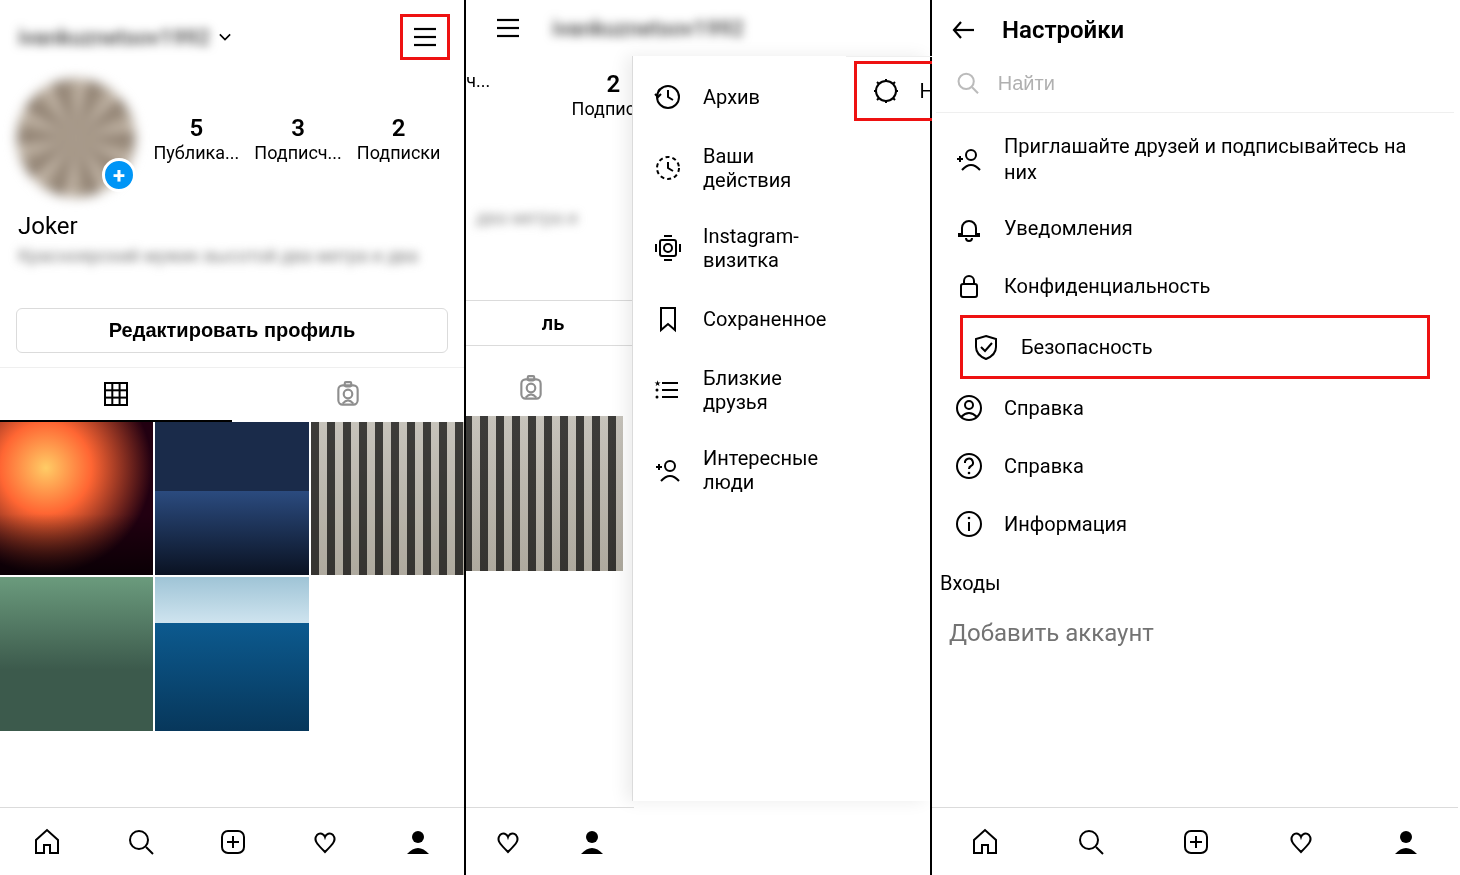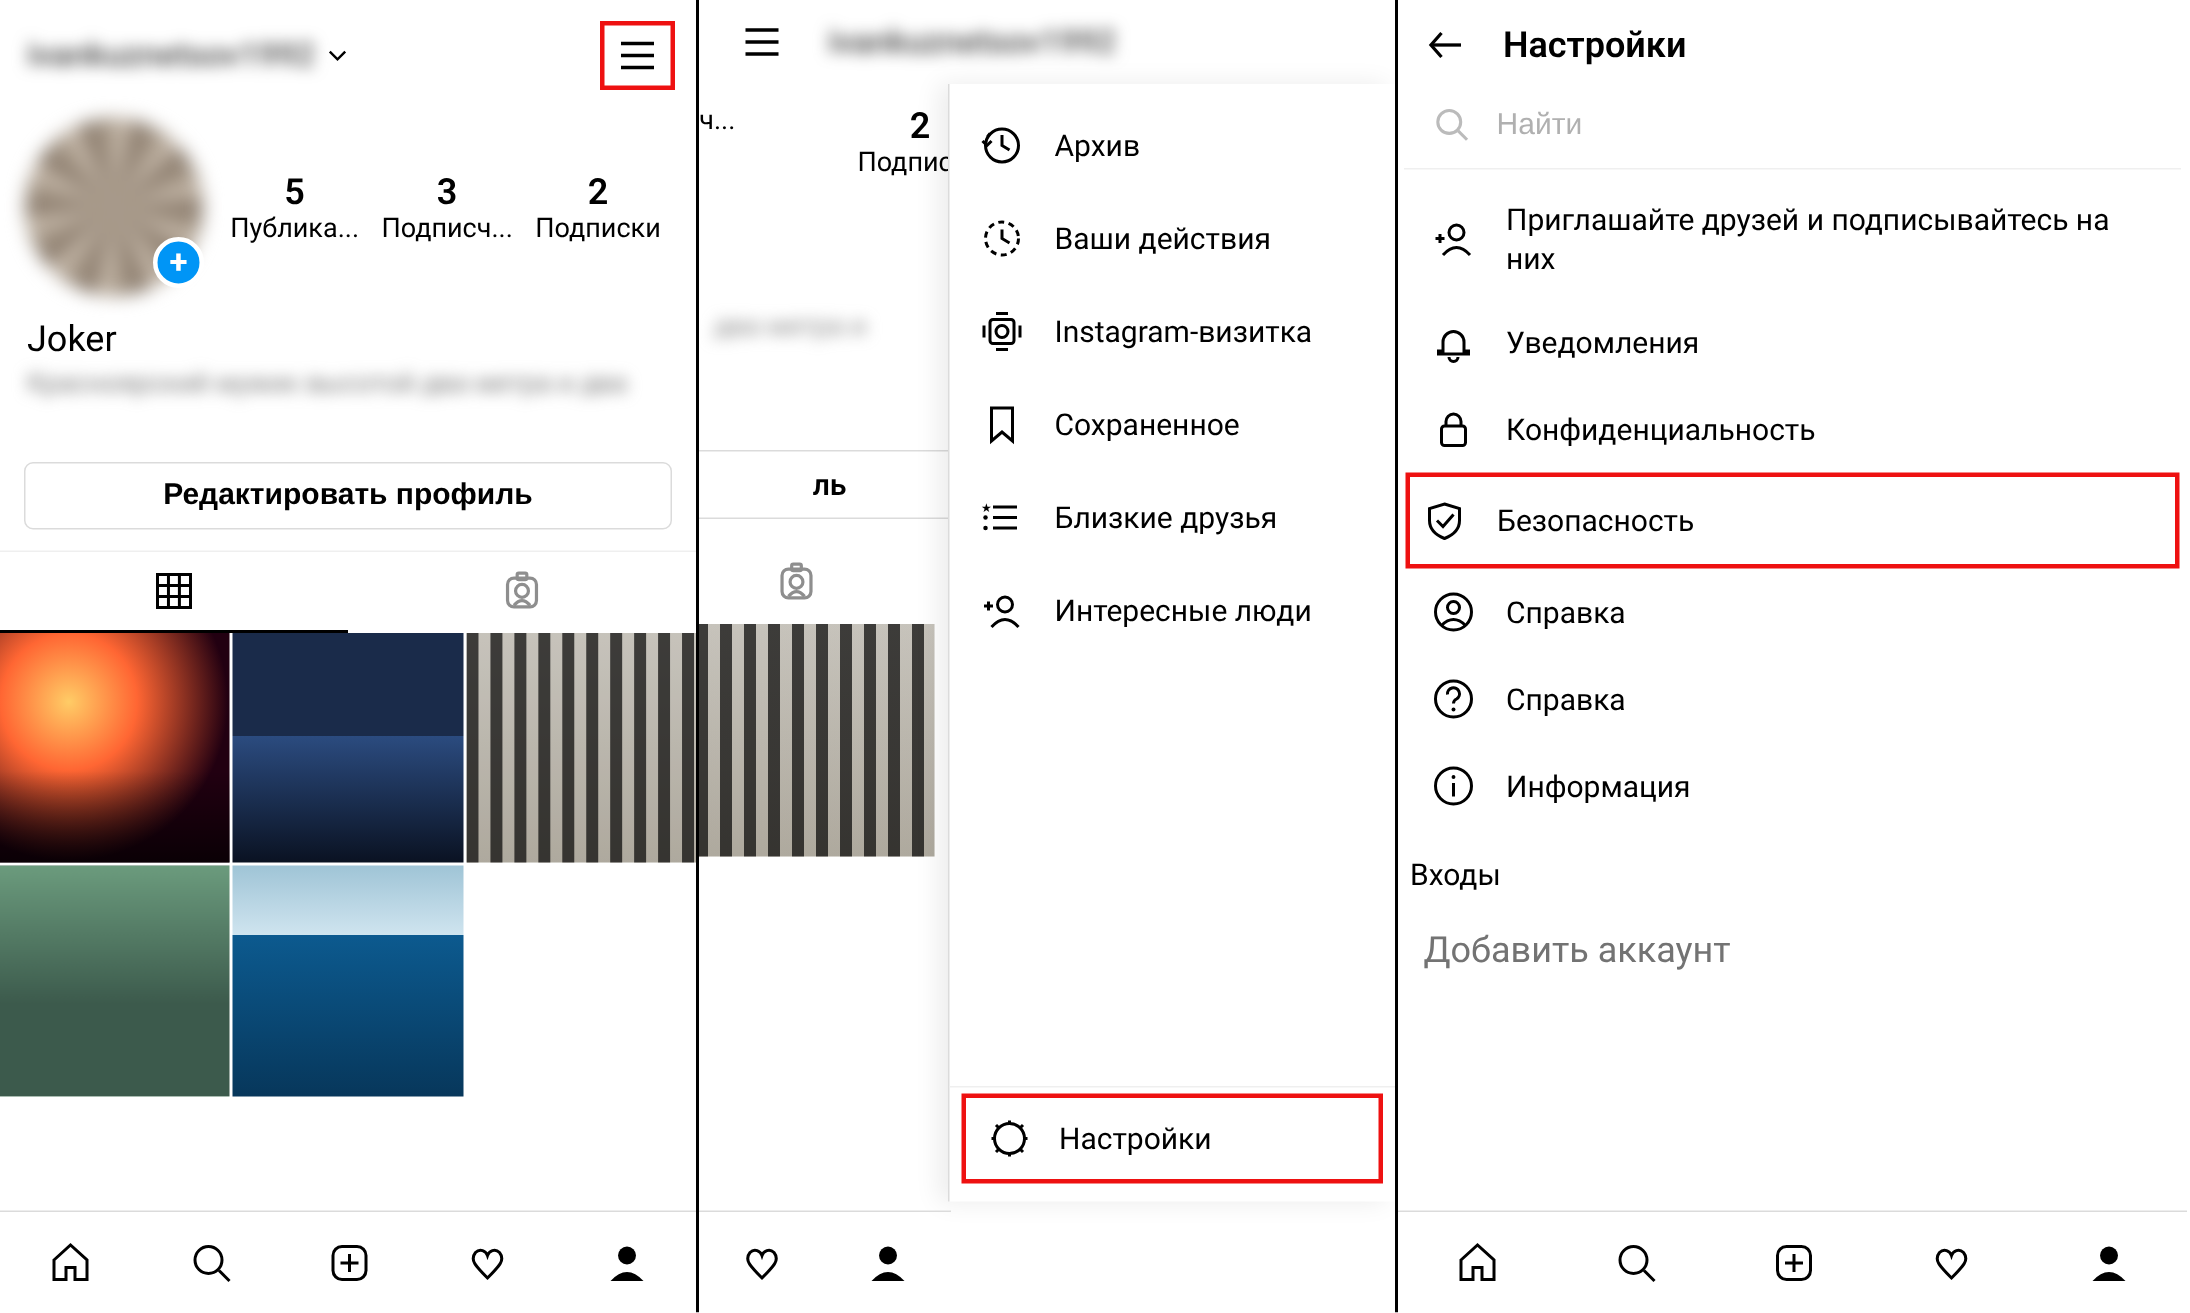--- a/index.html
+++ b/index.html
@@ -48,39 +48,39 @@
   .p2-header { display: flex; align-items: center; padding: 14px 14px 14px 28px; gap: 30px; }
   .p2-username { font-size: 22px; font-weight: 600; filter: blur(5px); color:#555; }
   .p2-body { position: relative; height: calc(100% - 68px - 62px); }
   .p2-bg { position: absolute; inset: 0; overflow: hidden; }
   .p2-bg .stats { position: absolute; top: 14px; left: -50px; width: 280px; }
   .p2-bg .bio-desc2 { position: absolute; top: 150px; left: 10px; width: 140px; filter: blur(5px); color:#888; font-size:18px; line-height:23px; height:46px; overflow:hidden; }
   .p2-bg .edit-btn2 { position: absolute; top: 244px; left: -280px; right: 10px; border: 1px solid #dbdbdb; border-radius: 6px; text-align:center; padding:10px 0; font-size:20px; font-weight:600; }
   .p2-bg .tab-tag { position: absolute; top: 306px; left: 10px; width: 110px; display:flex; justify-content:center; padding:12px 0; }
   .p2-bg .thumb-bg { position: absolute; top: 360px; left: -18px; width: 175px; height: 155px; }
 
-  .side-menu { position: absolute; top: 0; right: 0; bottom: 0; width: 298px; background: #fff; border-left: 1px solid #dbdbdb; box-shadow: -6px 0 16px rgba(0,0,0,.08); display: flex; flex-direction: column; }
+  .side-menu { position: absolute; top: 0; right: 0; bottom: 0; width: 298px; background: #fff; border-left: 1px solid #dbdbdb; box-shadow: -6px 0 16px rgba(0,0,0,.08); display: flex; flex-direction: row; }
   .menu-list { flex: 1; padding: 10px 0; }
   .menu-item { display: flex; align-items: center; gap: 20px; padding: 16px 20px; font-size: 20px; }
   .menu-icon { width: 30px; height: 30px; flex-shrink: 0; display:flex; align-items:center; justify-content:center; }
   .menu-footer { border-top: 1px solid #efefef; padding: 4px 8px 12px 8px; }
   .settings-item-box { display: flex; align-items: center; gap: 18px; padding: 12px 14px; font-size: 20px; }
 
   .p2-nav { position: absolute; bottom: 0; left: 0; width: 168px; height: 68px; display:flex; align-items:center; justify-content: space-around; border-top: 1px solid #dbdbdb; }
 
   
   .p3-header { display: flex; align-items: center; gap: 24px; padding: 16px 18px; }
   .p3-title { font-size: 24px; font-weight: 600; }
   .p3-search { display: flex; align-items: center; gap: 18px; padding: 10px 20px 16px 20px; border-bottom: 1px solid #efefef; margin: 0 4px; }
   .p3-search input { border: none; outline: none; font-size: 20px; color: #999; width: 100%; }
   .p3-search input::placeholder { color: #b0b0b0; }
   .p3-list { padding: 6px 0; height: calc(100% - 68px - 60px - 64px); overflow: hidden; }
   .p3-item { display: flex; align-items: center; gap: 20px; padding: 14px 22px; font-size: 20px; }
   .p3-item .menu-icon { width: 30px; height: 30px; }
-  .security-box { margin: 0 5px; padding: 14px 8px !important; }
+  .security-box { margin: 0 28px; padding: 14px 8px !important; }
   .security-box .menu-icon { margin-left: 0; }
   .p3-section-title { font-size: 20px; font-weight: 400; padding: 18px 22px 10px 8px; }
   .p3-link { font-size: 24px; color: #737373; padding: 14px 17px; }
 </style>
 </head>
 <body>
 
 <svg width="0" height="0" style="position:absolute">
   <defs>
     <g id="i-hamburger">

